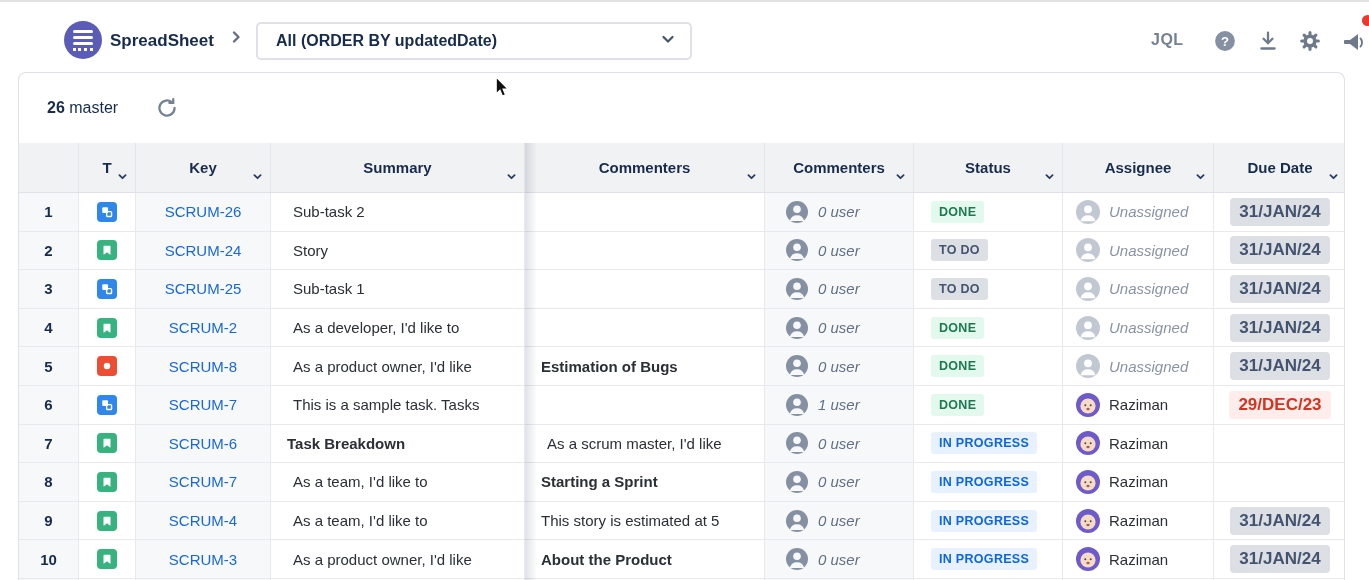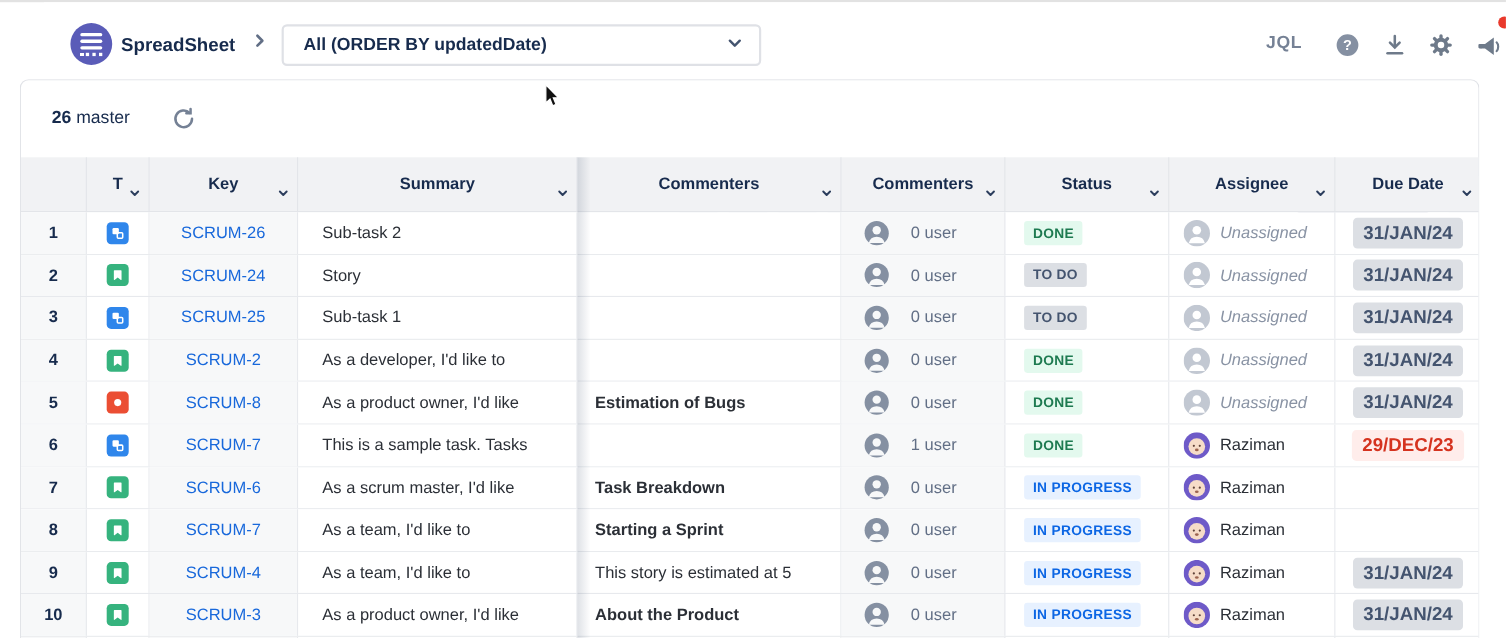--- a/index.html
+++ b/index.html
@@ -52,21 +52,21 @@
   .trow { height:38.6px; border-bottom:1px solid #e7e9ed; background:#fff; }
   .cell { display:flex; align-items:center; border-right:1px solid #e7e9ed; overflow:hidden; white-space:nowrap; font-size:15px; color:#2b2f36; }
   .cell:last-child { border-right:none; }
   .c-num  { background:#f7f8f9; justify-content:center; font-weight:bold; color:#172b4d; }
   .c-type { justify-content:center; }
   .c-key  { background:#f7f8f9; justify-content:center; }
   .c-key span { color:#1868db; cursor:pointer; }
   .c-sum  { padding-left:22px; }
   .c-desc { padding-left:16px; font-weight:bold; }
   .c-desc.plain { font-weight:normal; }
-  .c-comm { background:#f7f8f9; padding-left:20px; gap:19px; color:#626f86; }
+  .c-comm { background:#f7f8f9; padding-left:20px; gap:9px; color:#626f86; font-style:italic; }
   .c-status { padding-left:17px; }
   .c-assignee { padding-left:13px; gap:9px; }
   .c-due  { justify-content:center; }
   .type-ic { width:20px; height:20px; border-radius:4px; display:flex; align-items:center; justify-content:center; }
   .type-subtask { background:#2f86eb; }
   .type-story   { background:#36b37e; }
   .type-bug     { background:#eb4e33; }
   .badge { font-size:12.5px; font-weight:bold; padding:4px 8px; border-radius:3px; letter-spacing:.3px; }
   .badge-done       { background:#e3f9ee; color:#1d7a50; }
   .badge-todo       { background:#dcdfe4; color:#44546f; }
@@ -533,25 +533,25 @@
     <div class="cell c-type">
               <span class="type-ic type-story">
                 <svg width="14" height="14" viewBox="0 0 16 16">
                   <path d="M4.6 3h6.8a.6.6 0 0 1 .6.6v9.2a.45.45 0 0 1-.73.35L8 10.7l-3.27 2.45A.45.45 0 0 1 4 12.8V3.6a.6.6 0 0 1 .6-.6z" fill="#fff"></path>
                 </svg>
               </span>
             </div>
     <div class="cell c-key">
               <span>SCRUM-6</span>
             </div>
-    <div class="cell c-sum">
-              <span>As a scrum master, I'd like</span>
-            </div>
     <div class="cell c-desc">
               <span>Task Breakdown</span>
+            </div>
+    <div class="cell c-sum">
+              <span>As a scrum master, I'd like</span>
             </div>
     <div class="cell c-comm">
               <span class="avatar"><svg width="24" height="24" viewBox="0 0 24 24">
                   <circle cx="12" cy="12" r="11" fill="#8590a2"></circle>
                   <circle cx="12" cy="9.3" r="3.8" fill="#f7f8f9"></circle>
                   <path d="M4.8 21a7.4 7.4 0 0 1 14.4 0z" fill="#f7f8f9"></path>
                 </svg></span>
               <span>0 user</span>
             </div>
     <div class="cell c-status">

